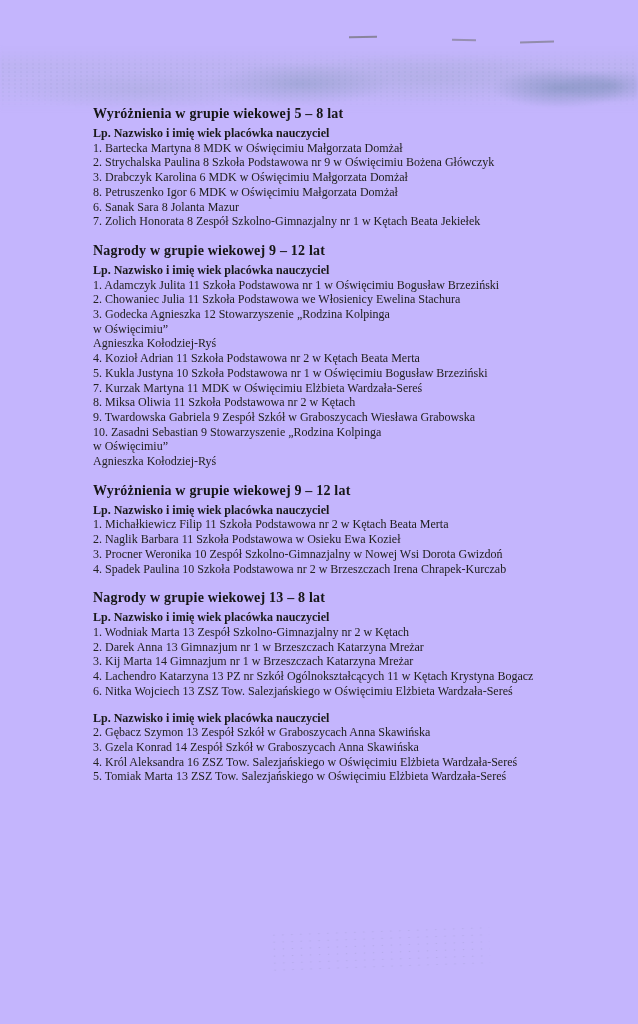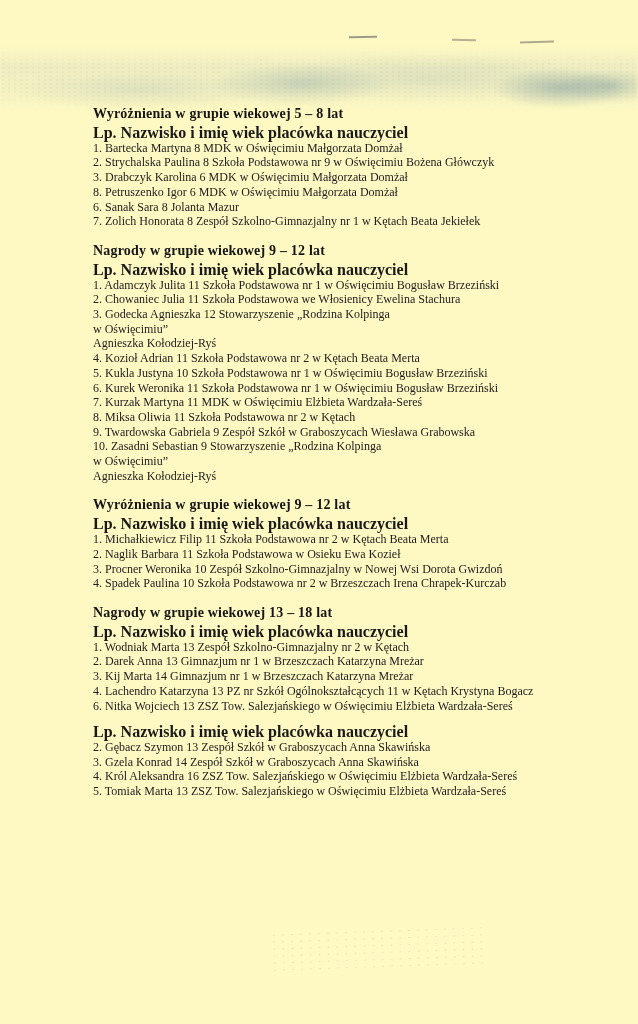--- a/index.html
+++ b/index.html
@@ -5,21 +5,21 @@
   html, body {
     margin: 0;
     padding: 0;
     background: #e8e8e8;
   }
   .page {
     position: relative;
     width: 638px;
     height: 1024px;
     margin: 0 auto;
-    background: #fef9c3;
+    background: #c4b5fd;
     overflow: hidden;
     font-family: "Liberation Serif", "DejaVu Serif", serif;
     color: #1e1e1e;
   }
   
   .top-smudge {
     position: absolute;
     left: 0; top: 46px;
     width: 638px; height: 66px;
     background:
@@ -77,21 +77,21 @@
   }
   .section-title {
     font-size: 14px;
     font-weight: bold;
     line-height: 20px;
     margin: 0 0 2px 0;
     letter-spacing: 0.2px;
     color: #161616;
   }
   .column-header {
-    font-size: 16px;
+    font-size: 12px;
     font-weight: bold;
     line-height: 14.7px;
     color: #191919;
     white-space: nowrap;
   }
   .entry-line {
     font-size: 12px;
     line-height: 14.7px;
     white-space: nowrap;
     color: #222120;
@@ -124,38 +124,37 @@
       <section class="award-section">
         <h2 class="section-title">Nagrody w grupie wiekowej 9 – 12 lat</h2>
         <div class="column-header">Lp. Nazwisko i imię wiek placówka nauczyciel</div>
         <div class="entry-line">1. Adamczyk Julita 11 Szkoła Podstawowa nr 1 w Oświęcimiu Bogusław Brzeziński</div>
         <div class="entry-line">2. Chowaniec Julia 11 Szkoła Podstawowa we Włosienicy Ewelina Stachura</div>
         <div class="entry-line">3. Godecka Agnieszka 12 Stowarzyszenie „Rodzina Kolpinga</div>
         <div class="entry-line">w Oświęcimiu”</div>
         <div class="entry-line">Agnieszka Kołodziej-Ryś</div>
         <div class="entry-line">4. Kozioł Adrian 11 Szkoła Podstawowa nr 2 w Kętach Beata Merta</div>
         <div class="entry-line">5. Kukla Justyna 10 Szkoła Podstawowa nr 1 w Oświęcimiu Bogusław Brzeziński</div>
-        <div class="entry-line">6. Kurek Weronika 11 Szkoła Podstawowa nr 1 w Oświęcimiu Bogusław Brzeziński</div>
         <div class="entry-line">7. Kurzak Martyna 11 MDK w Oświęcimiu Elżbieta Wardzała-Sereś</div>
         <div class="entry-line">8. Miksa Oliwia 11 Szkoła Podstawowa nr 2 w Kętach</div>
         <div class="entry-line">9. Twardowska Gabriela 9 Zespół Szkół w Graboszycach Wiesława Grabowska</div>
         <div class="entry-line">10. Zasadni Sebastian 9 Stowarzyszenie „Rodzina Kolpinga</div>
         <div class="entry-line">w Oświęcimiu”</div>
         <div class="entry-line">Agnieszka Kołodziej-Ryś</div>
       </section>
       <section class="award-section">
         <h2 class="section-title">Wyróżnienia w grupie wiekowej 9 – 12 lat</h2>
         <div class="column-header">Lp. Nazwisko i imię wiek placówka nauczyciel</div>
         <div class="entry-line">1. Michałkiewicz Filip 11 Szkoła Podstawowa nr 2 w Kętach Beata Merta</div>
         <div class="entry-line">2. Naglik Barbara 11 Szkoła Podstawowa w Osieku Ewa Kozieł</div>
         <div class="entry-line">3. Procner Weronika 10 Zespół Szkolno-Gimnazjalny w Nowej Wsi Dorota Gwizdoń</div>
         <div class="entry-line">4. Spadek Paulina 10 Szkoła Podstawowa nr 2 w Brzeszczach Irena Chrapek-Kurczab</div>
       </section>
       <section class="award-section">
-        <h2 class="section-title">Nagrody w grupie wiekowej 13 – 18 lat</h2>
+        <h2 class="section-title">Nagrody w grupie wiekowej 13 – 8 lat</h2>
         <div class="column-header">Lp. Nazwisko i imię wiek placówka nauczyciel</div>
         <div class="entry-line">1. Wodniak Marta 13 Zespół Szkolno-Gimnazjalny nr 2 w Kętach</div>
         <div class="entry-line">2. Darek Anna 13 Gimnazjum nr 1 w Brzeszczach Katarzyna Mreżar</div>
         <div class="entry-line">3. Kij Marta 14 Gimnazjum nr 1 w Brzeszczach Katarzyna Mreżar</div>
         <div class="entry-line">4. Lachendro Katarzyna 13 PZ nr Szkół Ogólnokształcących 11 w Kętach Krystyna Bogacz</div>
         <div class="entry-line gap-before">6. Nitka Wojciech 13 ZSZ Tow. Salezjańskiego w Oświęcimiu Elżbieta Wardzała-Sereś</div>
       </section>
       <section class="award-section">
         <div class="column-header">Lp. Nazwisko i imię wiek placówka nauczyciel</div>
         <div class="entry-line">2. Gębacz Szymon 13 Zespół Szkół w Graboszycach Anna Skawińska</div>

